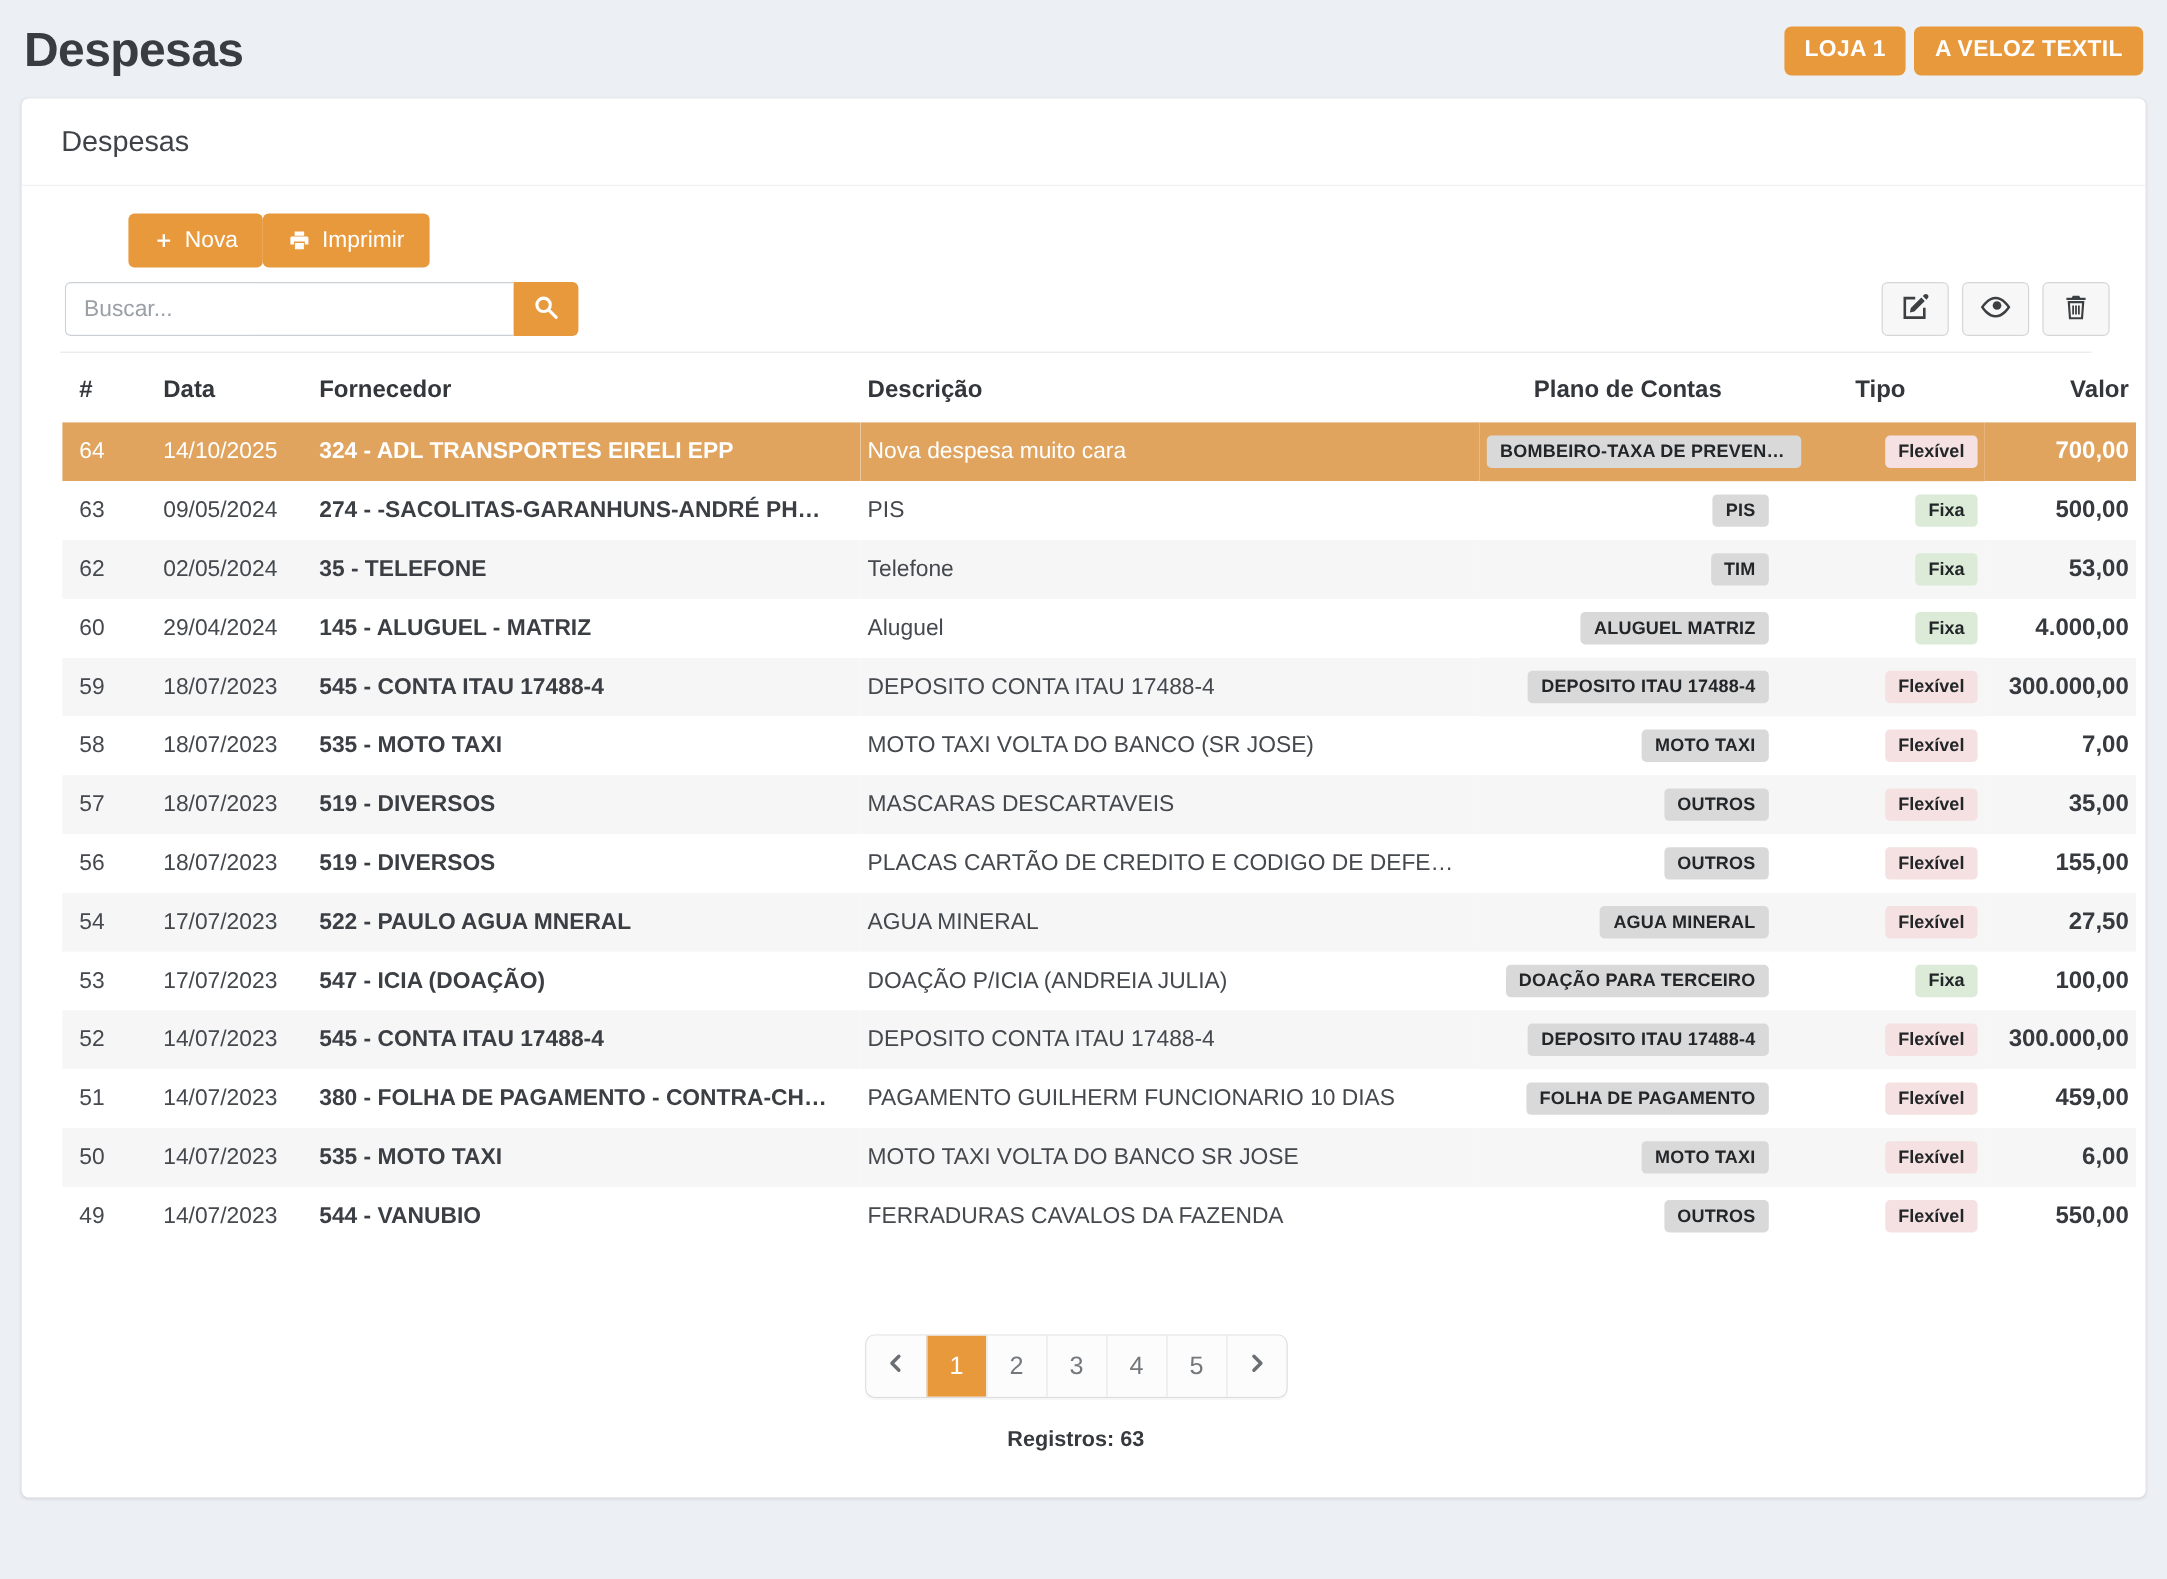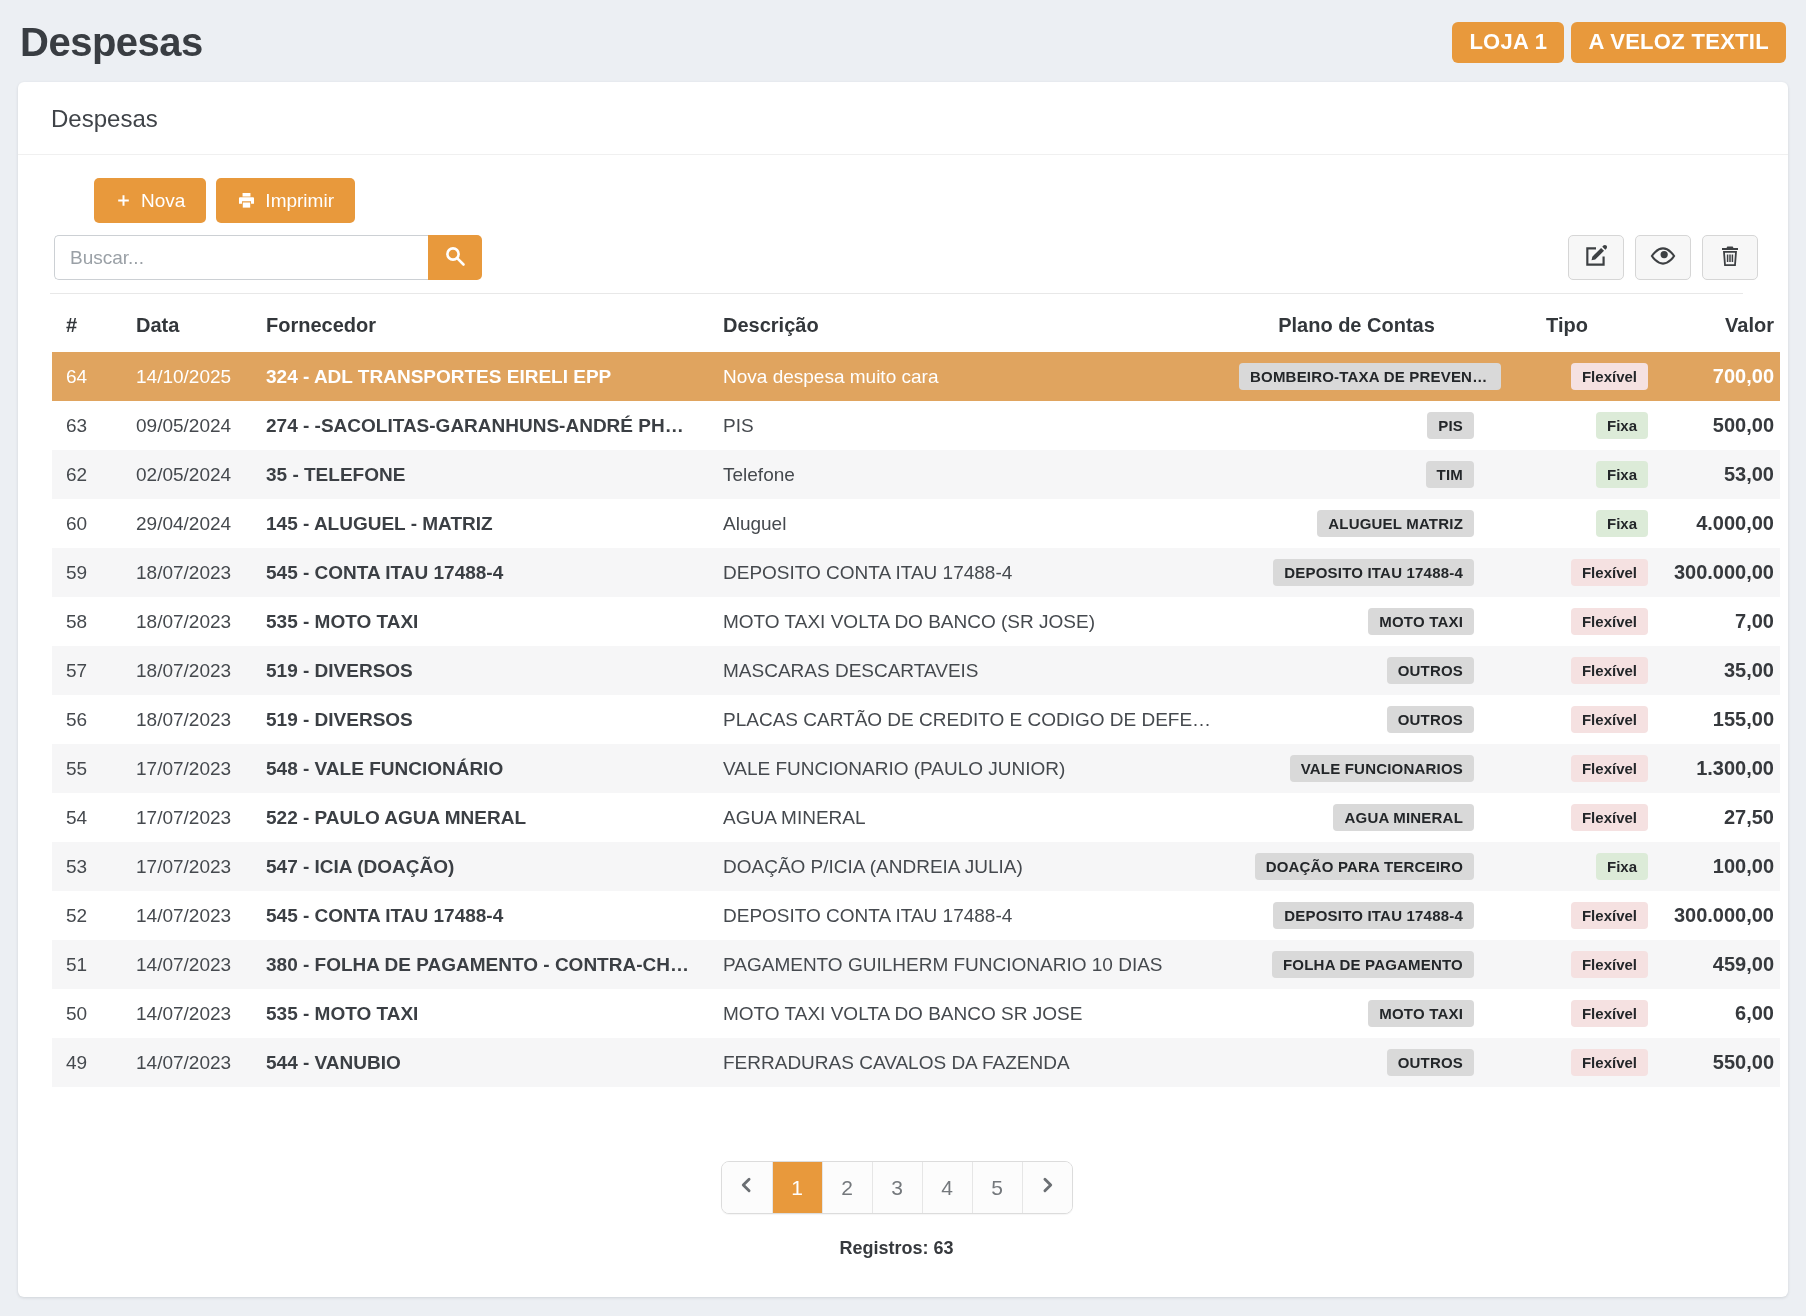--- a/index.html
+++ b/index.html
@@ -12,36 +12,36 @@
   }
   
   .page-header {
     display: flex; align-items: center; justify-content: space-between;
     padding: 16px 20px 14px 20px; height: 82px;
   }
   .page-title { font-size: 40px; font-weight: 700; color: #393d42; letter-spacing: -0.5px; }
   .store-buttons { display: flex; gap: 7px; }
   .store-btn {
     background: #e8993c; color: #fff; border: none; border-radius: 6px;
-    font-family: inherit; font-size: 22px; font-weight: 700; letter-spacing: .3px;
+    font-family: inherit; font-size: 19px; font-weight: 700; letter-spacing: .3px;
     padding: 0 17px; height: 41px; cursor: pointer;
   }
   
   .card {
     background: #fff; margin: 0 18px; border-radius: 6px;
     box-shadow: 0 1px 3px rgba(40,50,60,.14);
     padding-bottom: 38px;
   }
   .card-header {
     padding: 23px 33px 21px; border-bottom: 1px solid #f0f0f0;
     font-size: 24px; color: #3f4348;
   }
   .card-body { padding: 23px 30px 0 17px; }
   
-  .btn-row { margin-left: 19px; display: flex; gap: 10px; padding-left: 40px; }
+  .btn-row { margin-left: 32px; display: flex; gap: 0; padding-left: 40px; }
   .btn-orange {
     background: #e8993c; color: #fff; border: none; border-radius: 5px;
     font-family: inherit; font-size: 19px; height: 45px; padding: 0 21px;
     display: inline-flex; align-items: center; gap: 9px; cursor: pointer;
   }
   .btn-orange svg { display: block; }
   .search-row {
     margin: 12px 0 0 19px; display: flex; align-items: center; justify-content: space-between;
   }
   .search-group { display: flex; }
@@ -313,33 +313,20 @@
         <td class="c-desc">PLACAS CARTÃO DE CREDITO E CODIGO DE DEFE…</td>
         <td class="c-plan">
           <span class="badge badge-plan">OUTROS</span>
         </td>
         <td class="c-type">
           <span class="badge badge-type" style="background: rgb(245, 225, 225);">Flexível</span>
         </td>
         <td class="c-value">155,00</td>
       </tr>
           <tr>
-        <td class="c-id">55</td>
-        <td class="c-date">17/07/2023</td>
-        <td class="c-supplier">548 - VALE FUNCIONÁRIO</td>
-        <td class="c-desc">VALE FUNCIONARIO (PAULO JUNIOR)</td>
-        <td class="c-plan">
-          <span class="badge badge-plan">VALE FUNCIONARIOS</span>
-        </td>
-        <td class="c-type">
-          <span class="badge badge-type" style="background: rgb(245, 225, 225);">Flexível</span>
-        </td>
-        <td class="c-value">1.300,00</td>
-      </tr>
-          <tr>
         <td class="c-id">54</td>
         <td class="c-date">17/07/2023</td>
         <td class="c-supplier">522 - PAULO AGUA MNERAL</td>
         <td class="c-desc">AGUA MINERAL</td>
         <td class="c-plan">
           <span class="badge badge-plan">AGUA MINERAL</span>
         </td>
         <td class="c-type">
           <span class="badge badge-type" style="background: rgb(245, 225, 225);">Flexível</span>
         </td>

